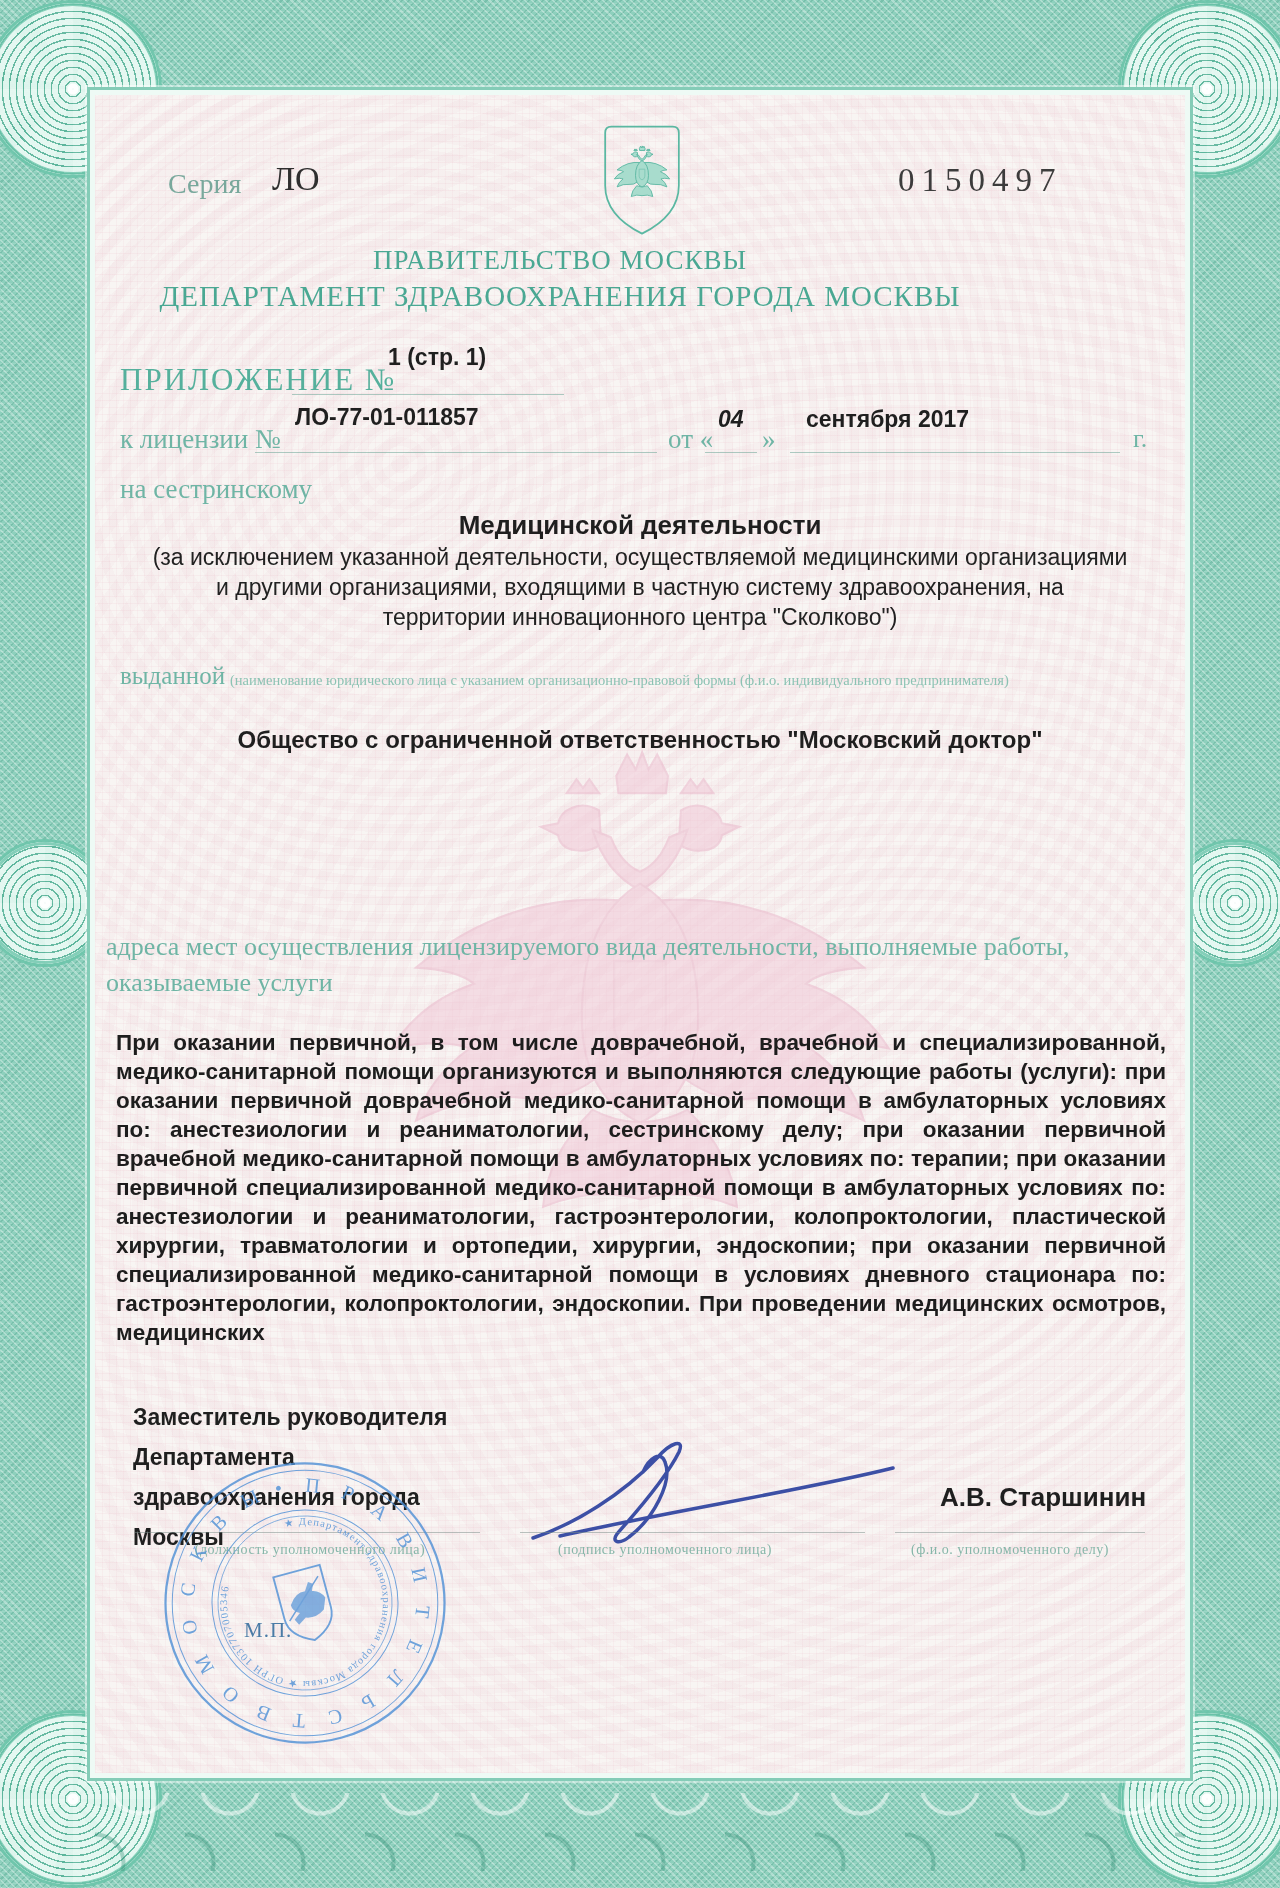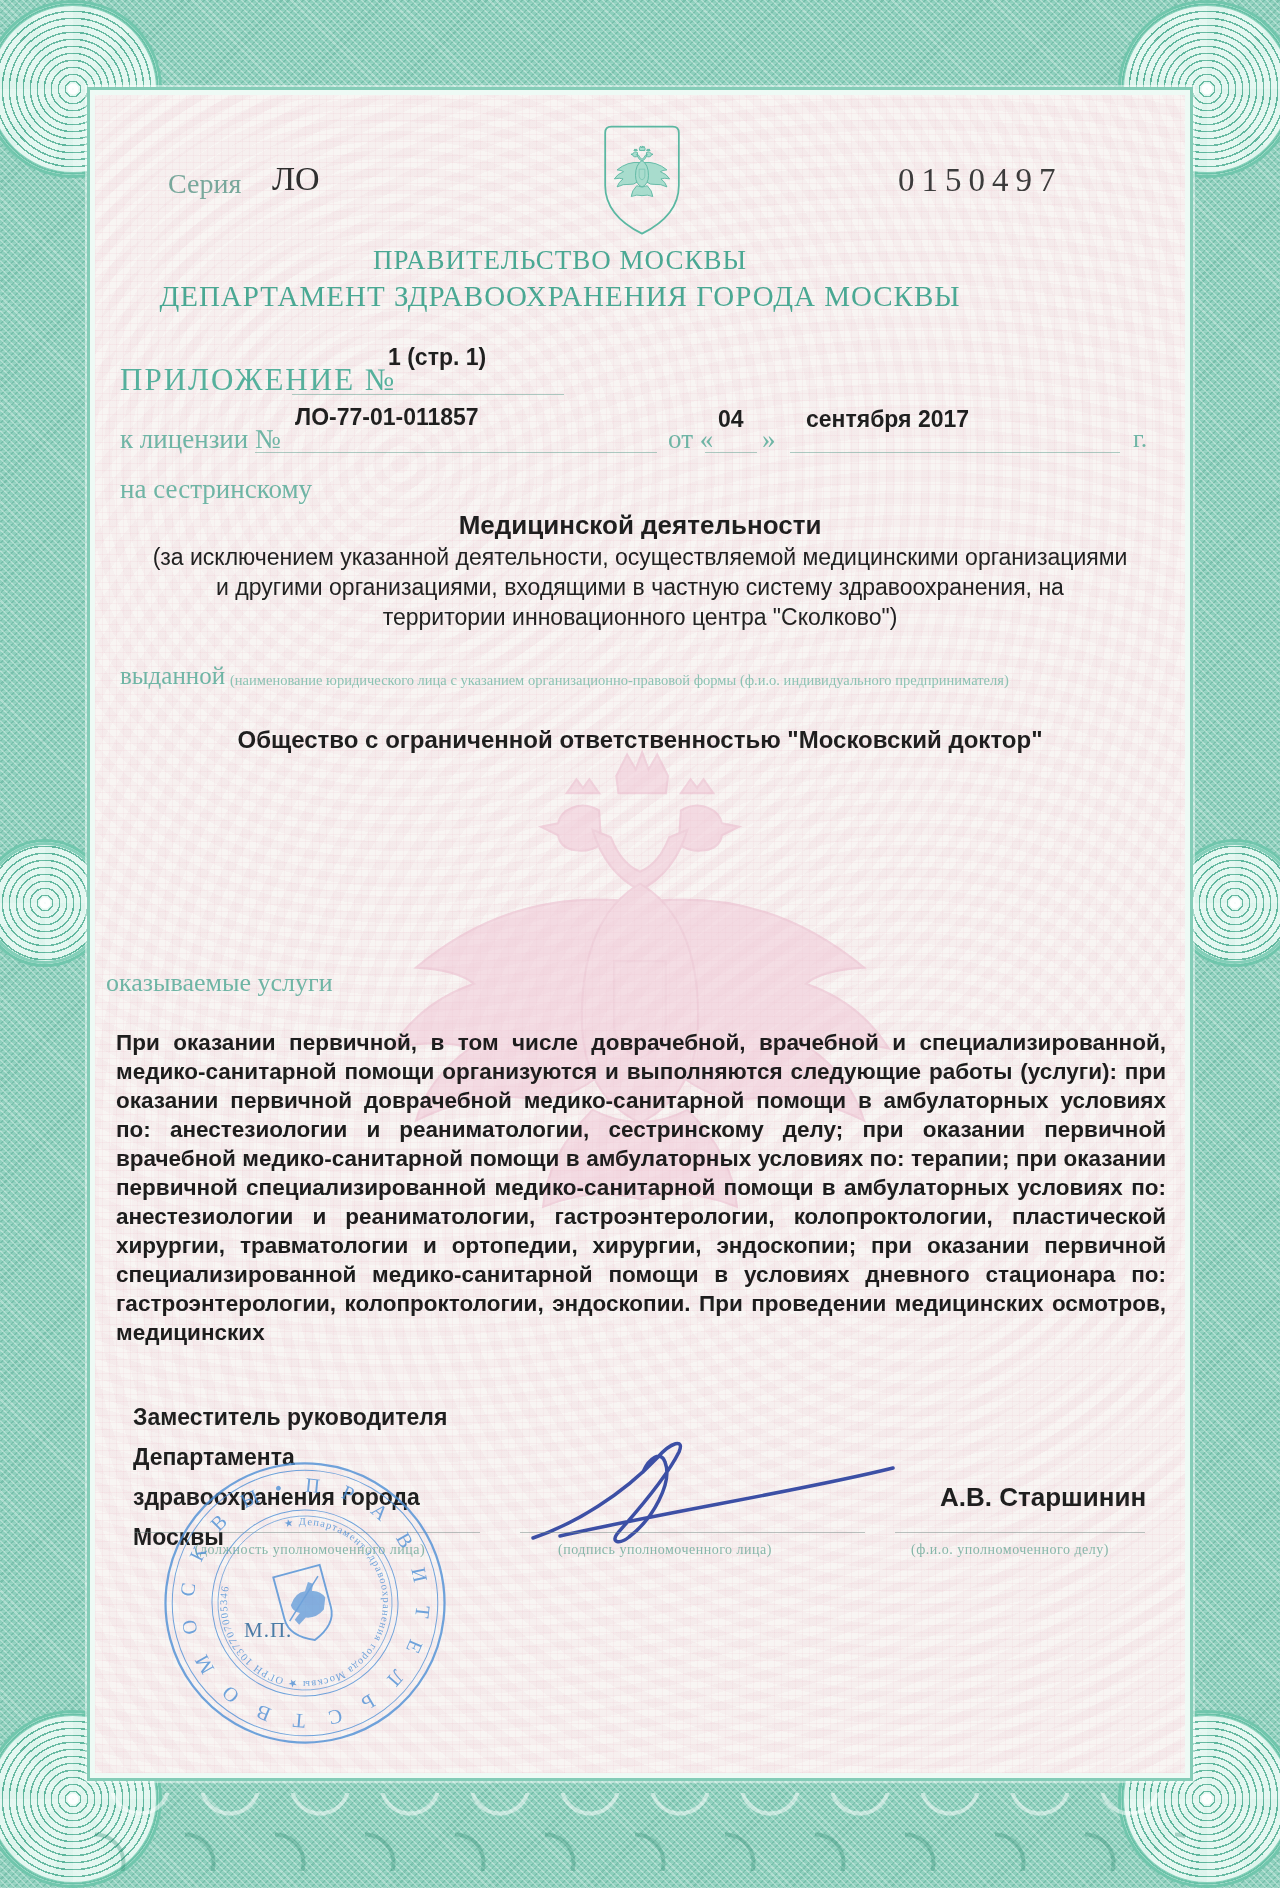--- a/index.html
+++ b/index.html
@@ -99,37 +99,38 @@
   <div class="abs teal center" style="left:95px; top:280px; width:930px; font-size:29px; letter-spacing:1px;">ДЕПАРТАМЕНТ ЗДРАВООХРАНЕНИЯ ГОРОДА МОСКВЫ</div>
 
   <div class="abs teal" style="left:120px; top:362px; font-size:31px; letter-spacing:2px; color:#55b09c;">ПРИЛОЖЕНИЕ  №</div>
   <div class="abs val" style="left:388px; top:344px; font-size:23px;">1 (стр. 1)</div>
   <div class="fline" style="left:292px; top:362px; width:272px; height:32px;"></div>
 
   <div class="abs teal" style="left:120px; top:424px; font-size:27px; color:#6fb5a5;">к лицензии №</div>
   <div class="abs val" style="left:295px; top:404px; font-size:23px;">ЛО-77-01-011857</div>
   <div class="fline" style="left:255px; top:420px; width:402px; height:32px;"></div>
   <div class="abs teal" style="left:668px; top:424px; font-size:27px; color:#6fb5a5;">от «</div>
-  <div class="abs val" style="left:718px; top:406px; font-size:23px;">04</div>
+  <div class="abs val" style="left:718px; top:406px; font-size:23px;font-style:italic;">04</div>
   <div class="fline" style="left:705px; top:420px; width:52px; height:32px;"></div>
   <div class="abs teal" style="left:762px; top:424px; font-size:27px; color:#6fb5a5;">»</div>
   <div class="abs val" style="left:806px; top:406px; font-size:23px;">сентября 2017</div>
   <div class="fline" style="left:790px; top:420px; width:330px; height:32px;"></div>
   <div class="abs teal" style="left:1133px; top:424px; font-size:26px; color:#6fb5a5;">г.</div>
 
   <div class="abs teal" style="left:120px; top:474px; font-size:27px; color:#6fb5a5;">на сестринскому</div>
   <div class="abs val center" style="left:95px; top:510px; width:1090px; font-size:26px;">Медицинской деятельности</div>
   <div class="abs sans center" style="left:95px; top:542px; width:1090px; font-size:23px; line-height:30px; color:#222; white-space:pre-line;">(за исключением указанной деятельности, осуществляемой медицинскими организациями
 и другими организациями, входящими в частную систему здравоохранения, на
 территории инновационного центра "Сколково")</div>
 
   <div class="abs" style="left:120px; top:662px; font-size:25px; color:#6fb5a5;">выданной</div>
   <div class="abs" style="left:230px; top:672px; width:900px; font-size:14.5px; color:#8cc2b3;">(наименование юридического лица с указанием организационно-правовой формы  (ф.и.о. индивидуального предпринимателя)</div>
   <div class="abs val center" style="left:95px; top:726px; width:1090px; font-size:24px;">Общество с ограниченной ответственностью "Московский доктор"</div>
 
+  <div class="abs teal" style="left:106px; top:932px; font-size:26px; color:#6fb5a5;">адреса мест осуществления лицензируемого вида деятельности, выполняемые работы,</div>
   <div class="abs teal" style="left:106px; top:968px; font-size:26px; color:#6fb5a5;">оказываемые услуги</div>
 
   <div class="abs val" style="left:116px; top:1028px; width:1050px; font-size:22.5px; line-height:29px; text-align:justify; text-align-last:left; color:#1d1d1d;">При оказании первичной, в том числе доврачебной, врачебной и специализированной, медико-санитарной помощи организуются и выполняются следующие работы (услуги): при оказании первичной доврачебной медико-санитарной помощи в амбулаторных условиях по: анестезиологии и реаниматологии, сестринскому делу; при оказании первичной врачебной медико-санитарной помощи в амбулаторных условиях по: терапии; при оказании первичной специализированной медико-санитарной помощи в амбулаторных условиях по: анестезиологии и реаниматологии, гастроэнтерологии, колопроктологии, пластической хирургии, травматологии и ортопедии, хирургии, эндоскопии; при оказании первичной специализированной медико-санитарной помощи в условиях дневного стационара по: гастроэнтерологии, колопроктологии, эндоскопии. При проведении медицинских осмотров, медицинских</div>
 
   <div class="abs val" style="left:133px; top:1404px; font-size:23px;">Заместитель руководителя</div>
   <div class="abs val" style="left:133px; top:1444px; font-size:23px;">Департамента</div>
   <div class="abs val" style="left:133px; top:1484px; font-size:23px;">здравоохранения города</div>
   <div class="abs val" style="left:133px; top:1524px; font-size:23px;">Москвы</div>
 
   <svg class="abs" style="left:505px; top:1420px;" width="420" height="140" viewBox="0 0 420 140">

